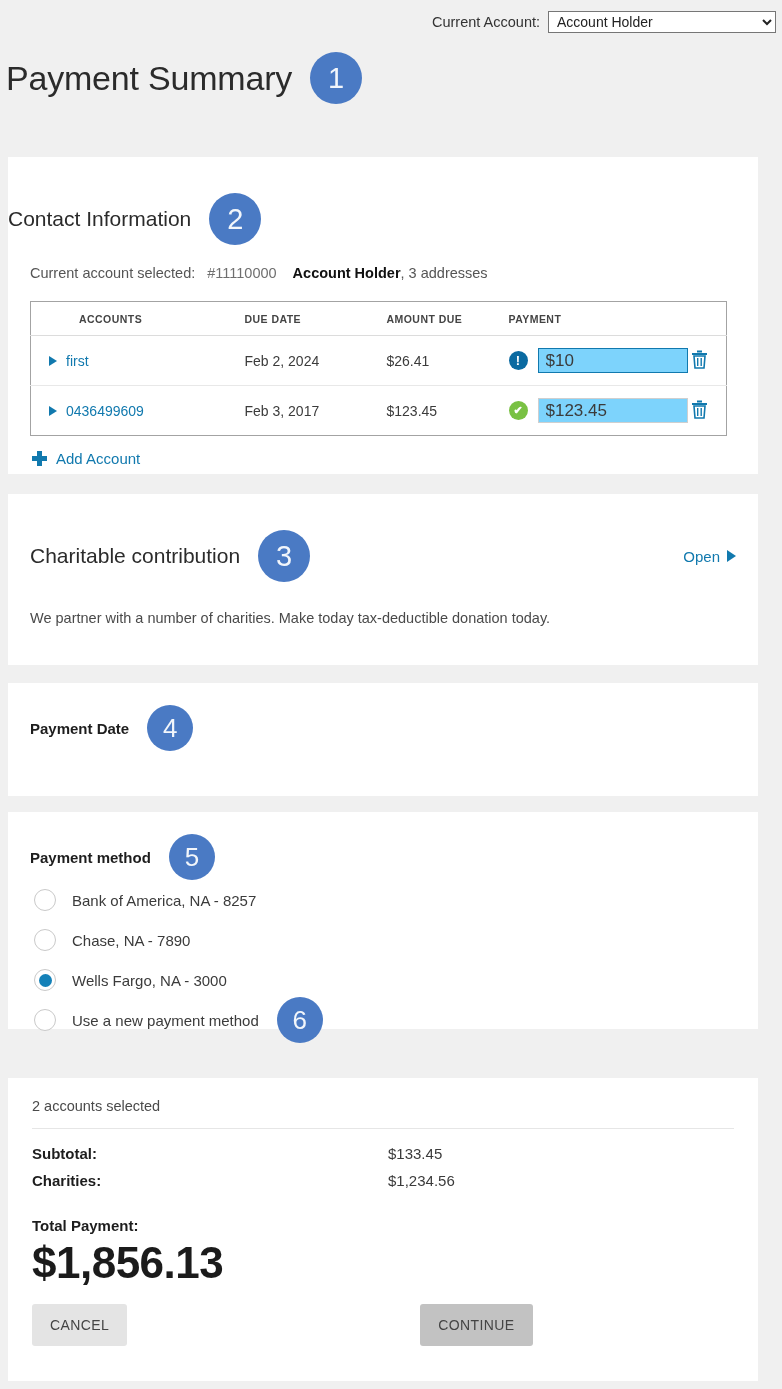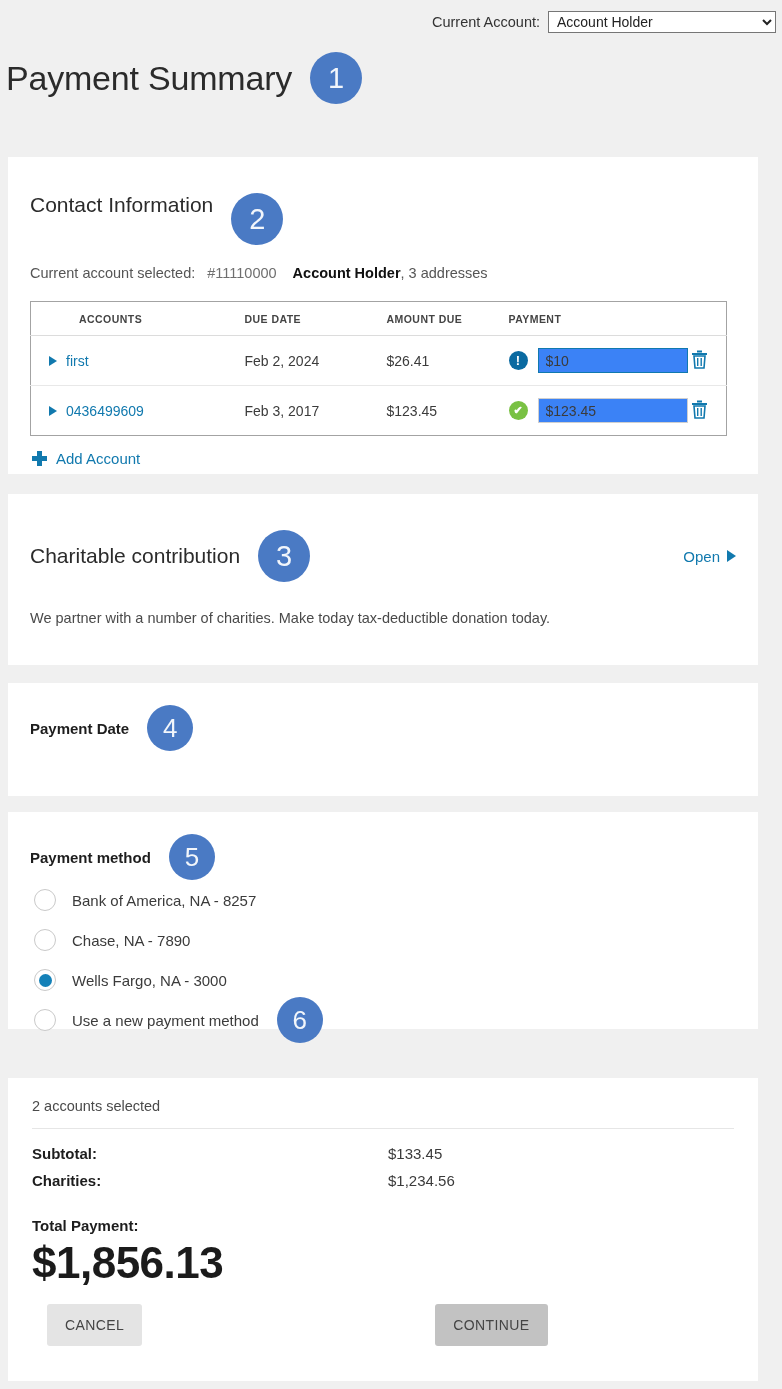--- a/index.html
+++ b/index.html
@@ -58,22 +58,21 @@
   
   .card {
     position: absolute;
     left: 8px; width: 750px;
     background: #ffffff;
   }
 
   
   #card-contact { top: 157px; height: 317px; padding: 36px 0 0 0; }
   .section-head {
-    display: flex; 
-    padding-left: 22px;
+    display: flex; align-items: center;
   }
   .section-title-lg { font-size: 21px; color: #2b2b2b; font-weight: 400; }
   .acct-line {
     padding-left: 22px; margin-top: 20px;
     font-size: 14.5px; color: #555;
   }
   .acct-line .num { color: #6f6f6f; margin-left: 12px; }
   .acct-line .holder { color: #111; font-weight: bold; margin-left: 16px; }
 
   
@@ -118,23 +117,23 @@
   .status-dot {
     width: 19px; height: 19px; border-radius: 50%;
     display: inline-flex; align-items: center; justify-content: center;
     flex: 0 0 auto; color: #fff; font-size: 13px; font-weight: bold;
     line-height: 1;
   }
   .status-dot.warn { background: #0a6aa1; }
   .status-dot.ok   { background: #79c143; font-size: 11px; }
   .pay-input {
     width: 150px; height: 25px;
-    font-family: "Liberation Sans", sans-serif; font-size: 14px;
+    font-family: "Liberation Sans", sans-serif; font-size: 17px;
     color: #3b3b3b; padding: 0 7px;
-    border: 1px solid #cfcfcf; background: #3b82f6; border-radius: 0;
+    border: 1px solid #cfcfcf; background: #7dd3fc; border-radius: 0;
   }
   .pay-input.focused { border: 1px solid #1179ae; }
   .trash {
     display: inline-block; cursor: pointer;
   }
   .add-account {
     display: flex; align-items: center; gap: 9px;
     margin: 14px 0 0 24px; color: #1179ae; font-size: 15px; cursor: pointer;
   }
   .plus {
@@ -228,21 +227,21 @@
   .grand-value {
     padding-left: 24px; margin-top: 4px;
     font-size: 44px; font-weight: bold; color: #1b1b1b;
     letter-spacing: -0.5px;
   }
   .btn-row { display: flex; padding: 0 24px; margin-top: 16px; }
   .btn {
     font-family: "Liberation Sans", sans-serif;
     font-size: 14px; letter-spacing: .4px;
     color: #444; border: none; border-radius: 3px;
-    padding: 13px 18px; cursor: pointer; margin-left: 15px;
+    padding: 13px 18px; cursor: pointer;
   }
   .btn-cancel   { background: #e4e4e4; }
   .btn-continue { background: #c2c2c2; margin-left: 293px; }
 </style>
 </head>
 <body>
 
 <div class="page">
 
   <div class="topbar">

